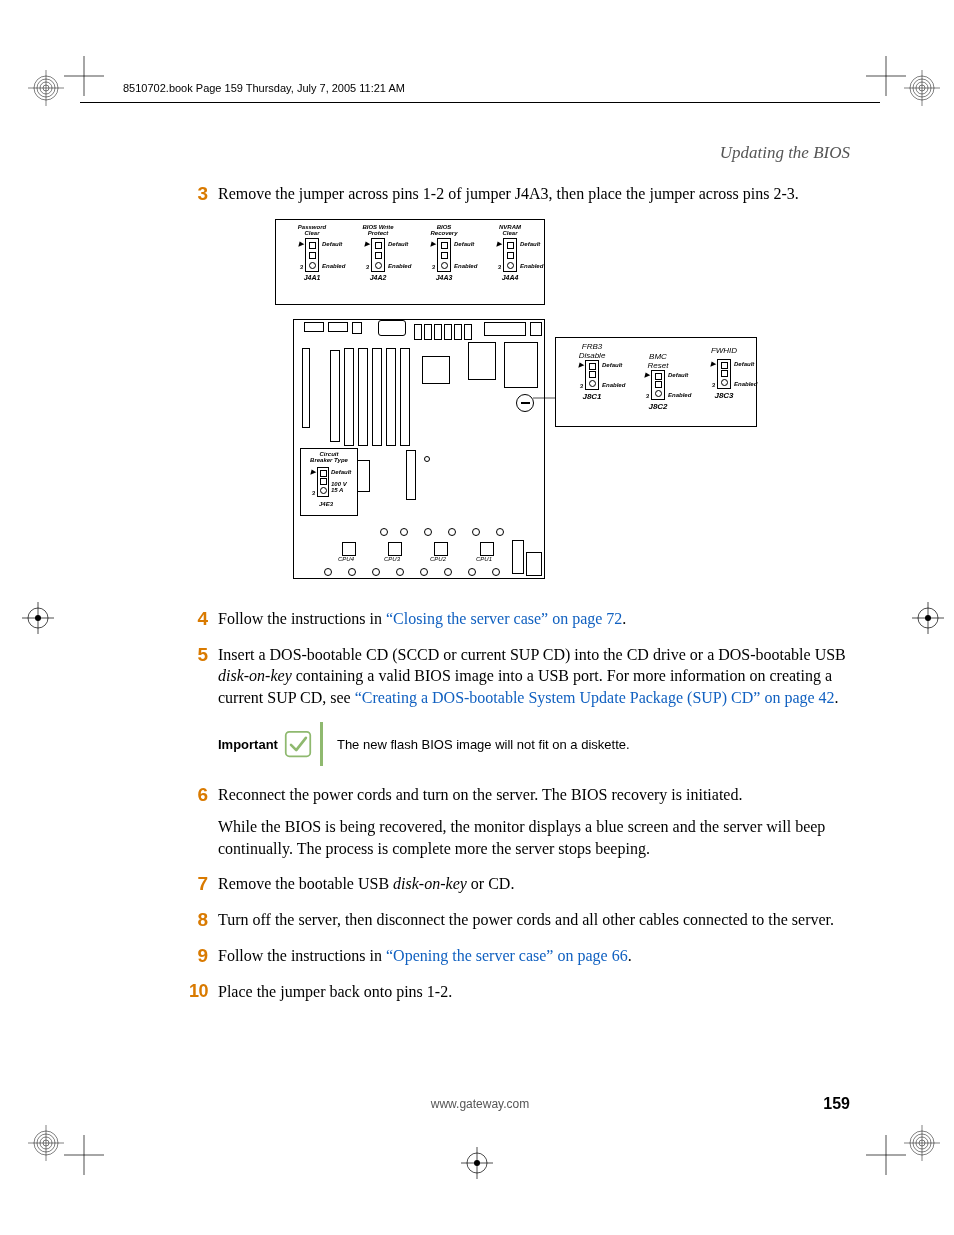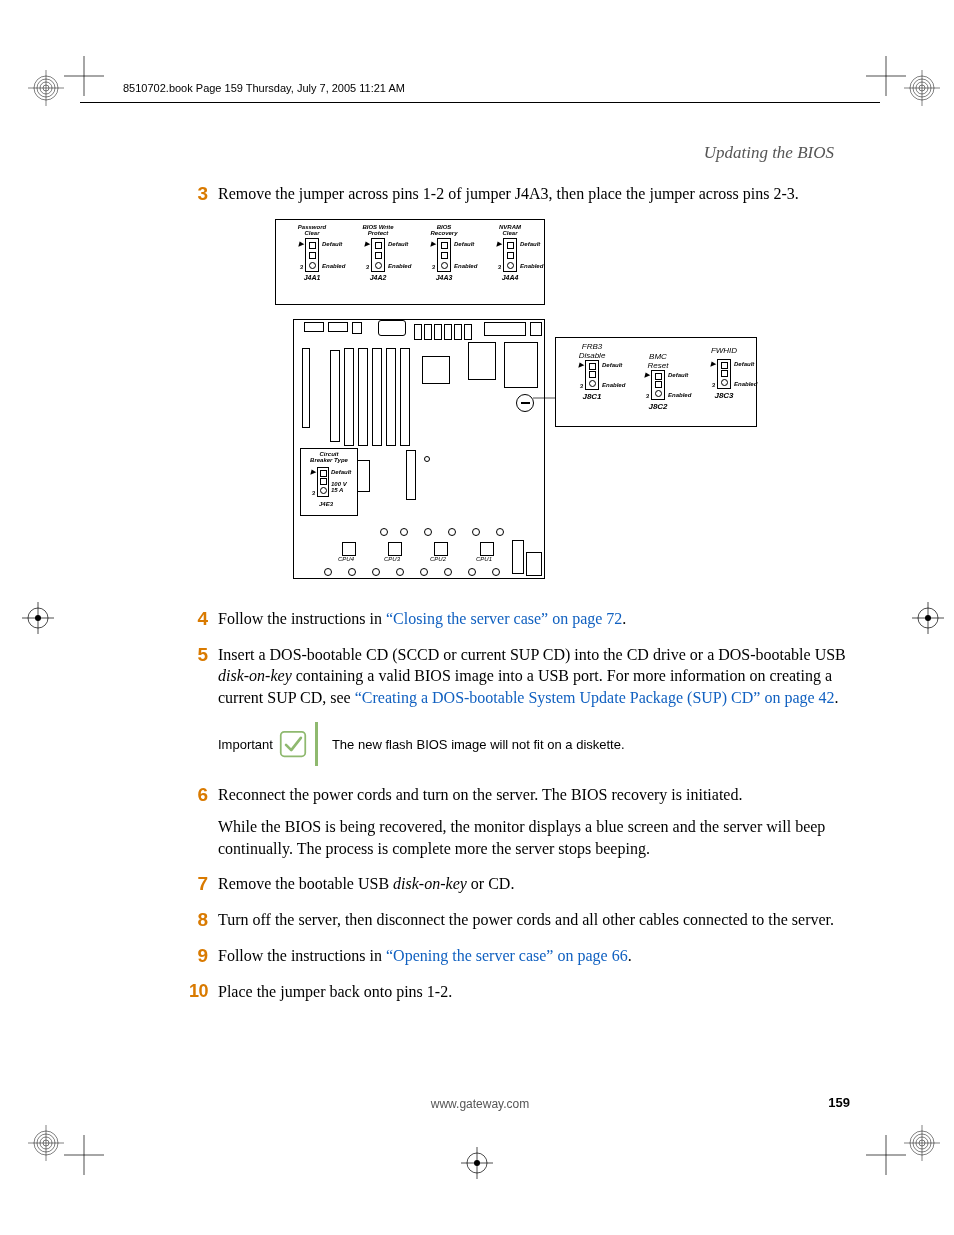--- a/index.html
+++ b/index.html
@@ -33,21 +33,21 @@
     border: none;
     border-top: 0.5px solid #000;
     margin: 0 0 0 0;
   }
   .section-title {
     font-style: italic;
     font-family: Georgia, 'Times New Roman', serif;
     font-size: 17px;
     color: #555;
     text-align: right;
-    margin: 40px 46px 20px 0;
+    margin: 40px 30px 20px 0;
   }
   .body-area {
     margin-left: 100px;
     margin-right: 30px;
   }
   .step {
     display: flex;
     align-items: flex-start;
     margin-bottom: 14px;
   }
@@ -185,21 +185,21 @@
     text-align: center;
     font-family: Arial, sans-serif;
   }
   .callout {
     display: flex;
     align-items: center;
     margin: 6px 0 18px 38px;
   }
   .callout-label {
     font-family: Arial, Helvetica, sans-serif;
-    font-weight: normal;
+    font-weight: bold;
     font-size: 13px;
     margin-right: 6px;
   }
   .callout-icon {
     width: 28px;
     height: 28px;
     margin-right: 8px;
   }
   .callout-bar {
     width: 3px;
@@ -222,21 +222,21 @@
   .footer-url {
     text-align: center;
     color: #555;
     font-size: 12px;
   }
   .footer-pagenum {
     position: absolute;
     right: 30px;
     top: -2px;
     font-weight: bold;
-    font-size: 13px;
+    font-size: 16px;
     color: #000;
   }
 </style>
 </head>
 <body>
 
 <svg class="reg-target" style="left:26px; top:68px;" viewBox="0 0 40 40">
   <g stroke="#000" stroke-width="0.5" fill="none">
     <circle cx="20" cy="20" r="12"></circle>
       <circle cx="20" cy="20" r="9"></circle>

